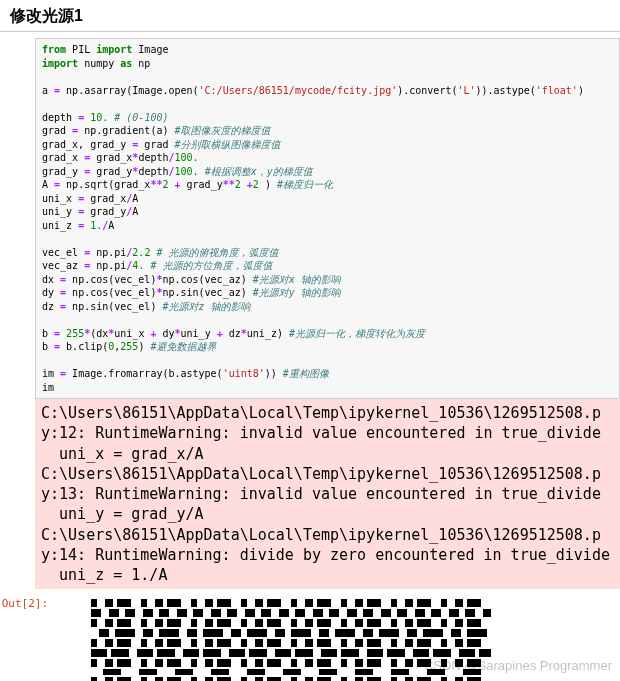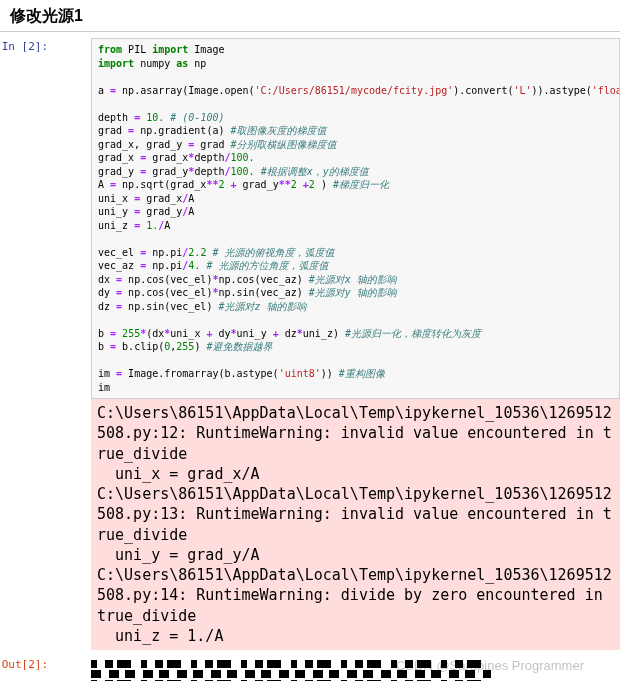--- a/index.html
+++ b/index.html
@@ -11,42 +11,41 @@
 .prompt-in { color: #303F9F; }
 .prompt-out { color: #D84315; }
 .cell-body { flex: 1; min-width: 0; padding-left: 35px; }
 .code-area { border: 1px solid #cfcfcf; background: #f7f7f7; padding: 4px 6px; font-family: monospace; font-size: 10px; line-height: 1.35; white-space: pre; overflow: hidden; }
 .kw { color: #008000; font-weight: bold; }
 .str { color: #BA2121; }
 .cmt { color: #408080; font-style: italic; }
 .num { color: #008000; }
 .op { color: #AA22FF; font-weight: bold; }
 .stderr { background: #fdd; color: #000; font-family: monospace; font-size: 15px; line-height: 1.35; white-space: pre-wrap; padding: 4px 6px; margin-top: 0; word-break: break-all; }
-.watermark { position: fixed; right: 36px; bottom: 8px; color: rgba(0,0,0,0.25); font-size: 13px; font-weight: 500; }
+.watermark { position: fixed; right: 8px; bottom: 8px; color: rgba(0,0,0,0.25); font-size: 13px; font-weight: 500; }
 
 
 .sketch { width: 400px; height: 300px; background: #fff; position: relative; }
 .noise-band { position: absolute; left: 0; right: 0; height: 8px; background:
   repeating-linear-gradient(90deg, #000 0 6px, #fff 6px 14px, #000 14px 22px, #fff 22px 26px, #000 26px 40px, #fff 40px 50px); }
 .building { position: absolute; bottom: 40px; left: 70px; width: 250px; height: 130px; }
 .roof { position: absolute; bottom: 100px; left: 30px; width: 190px; height: 0;
   border-left: 30px solid transparent; border-right: 30px solid transparent; border-bottom: 40px solid #000;
   filter: drop-shadow(0 -2px 0 #fff); }
 .roof-inner { position: absolute; bottom: 102px; left: 50px; width: 150px; height: 0;
   border-left: 20px solid transparent; border-right: 20px solid transparent; border-bottom: 30px solid #fff; }
 </style>
 </head>
 <body>
 
 <div class="header-row">
   <h2>修改光源1</h2>
 </div>
 
 <div class="nb-cell">
-  <div class="prompt prompt-in">In [2]:</div>
   <div class="cell-body">
     <div class="code-area"><span class="kw">from</span><span> PIL </span><span class="kw">import</span><span> Image</span>
 <span class="kw">import</span><span> numpy </span><span class="kw">as</span><span> np</span>
 <span> </span>
 <span>a </span><span class="op">=</span><span> np.asarray(Image.open(</span><span class="str">'C:/Users/86151/mycode/fcity.jpg'</span><span>).convert(</span><span class="str">'L'</span><span>)).astype(</span><span class="str">'float'</span><span>)</span>
 <span> </span>
 <span>depth </span><span class="op">=</span><span> </span><span class="num">10.</span><span> </span><span class="cmt"># (0-100)</span>
 <span>grad </span><span class="op">=</span><span> np.gradient(a) </span><span class="cmt">#取图像灰度的梯度值</span>
 <span>grad_x, grad_y </span><span class="op">=</span><span> grad </span><span class="cmt">#分别取横纵图像梯度值</span>
 <span>grad_x </span><span class="op">=</span><span> grad_x</span><span class="op">*</span><span>depth</span><span class="op">/</span><span class="num">100.</span>

